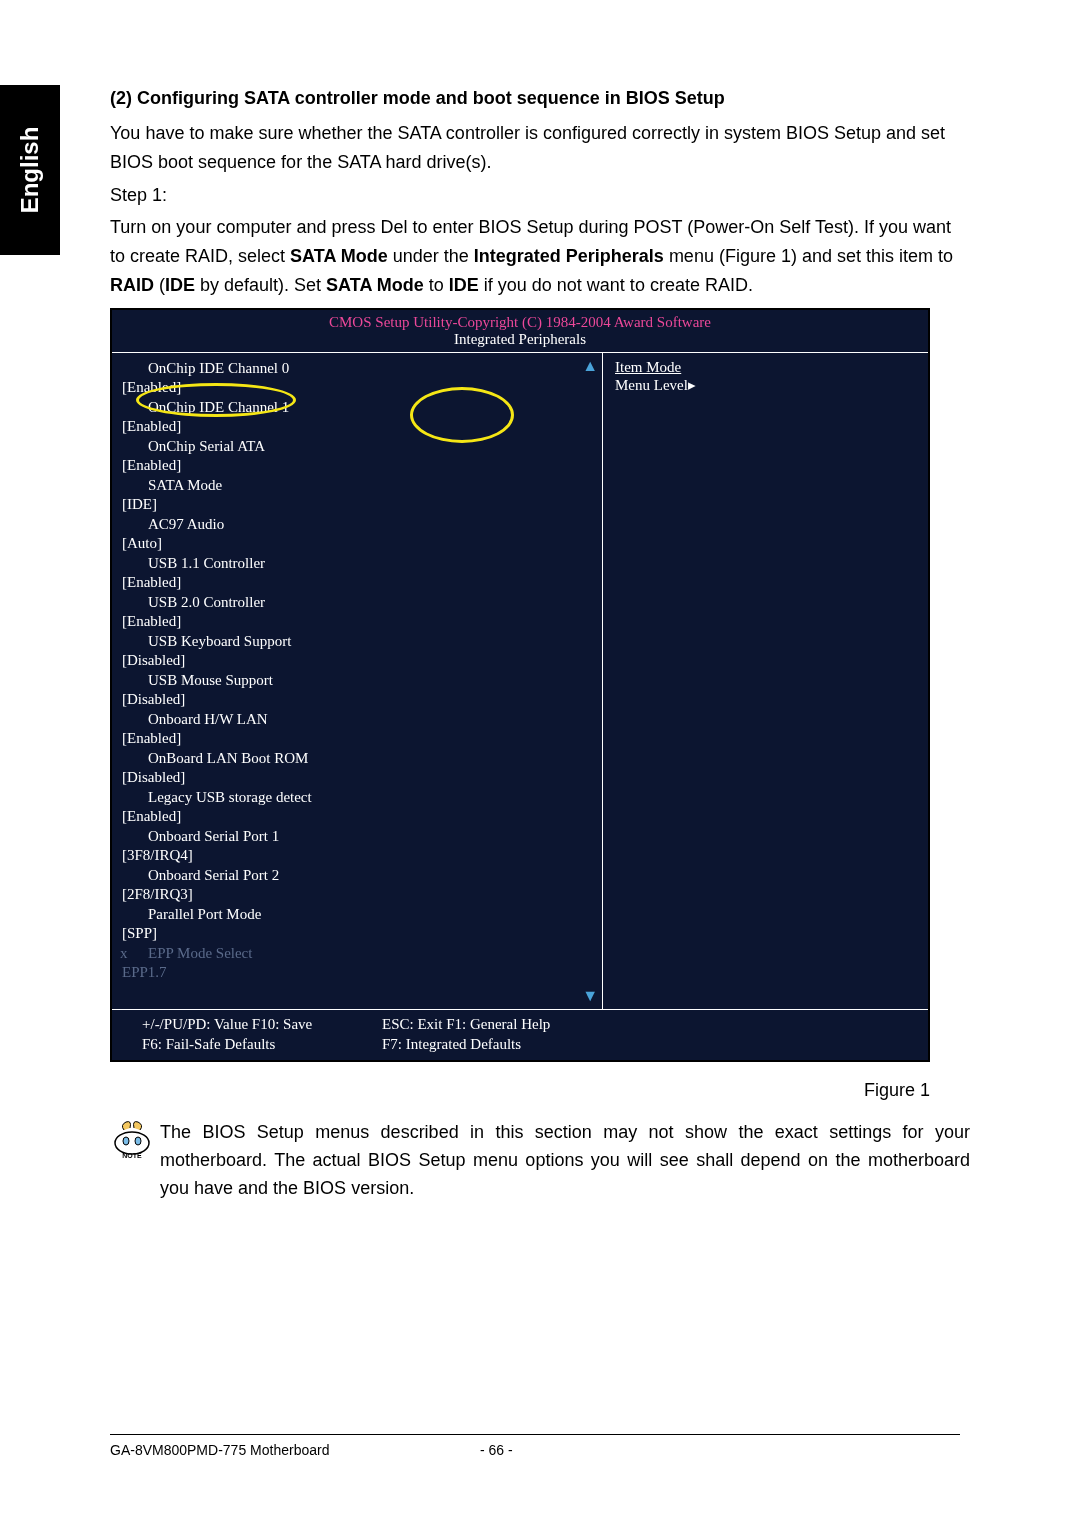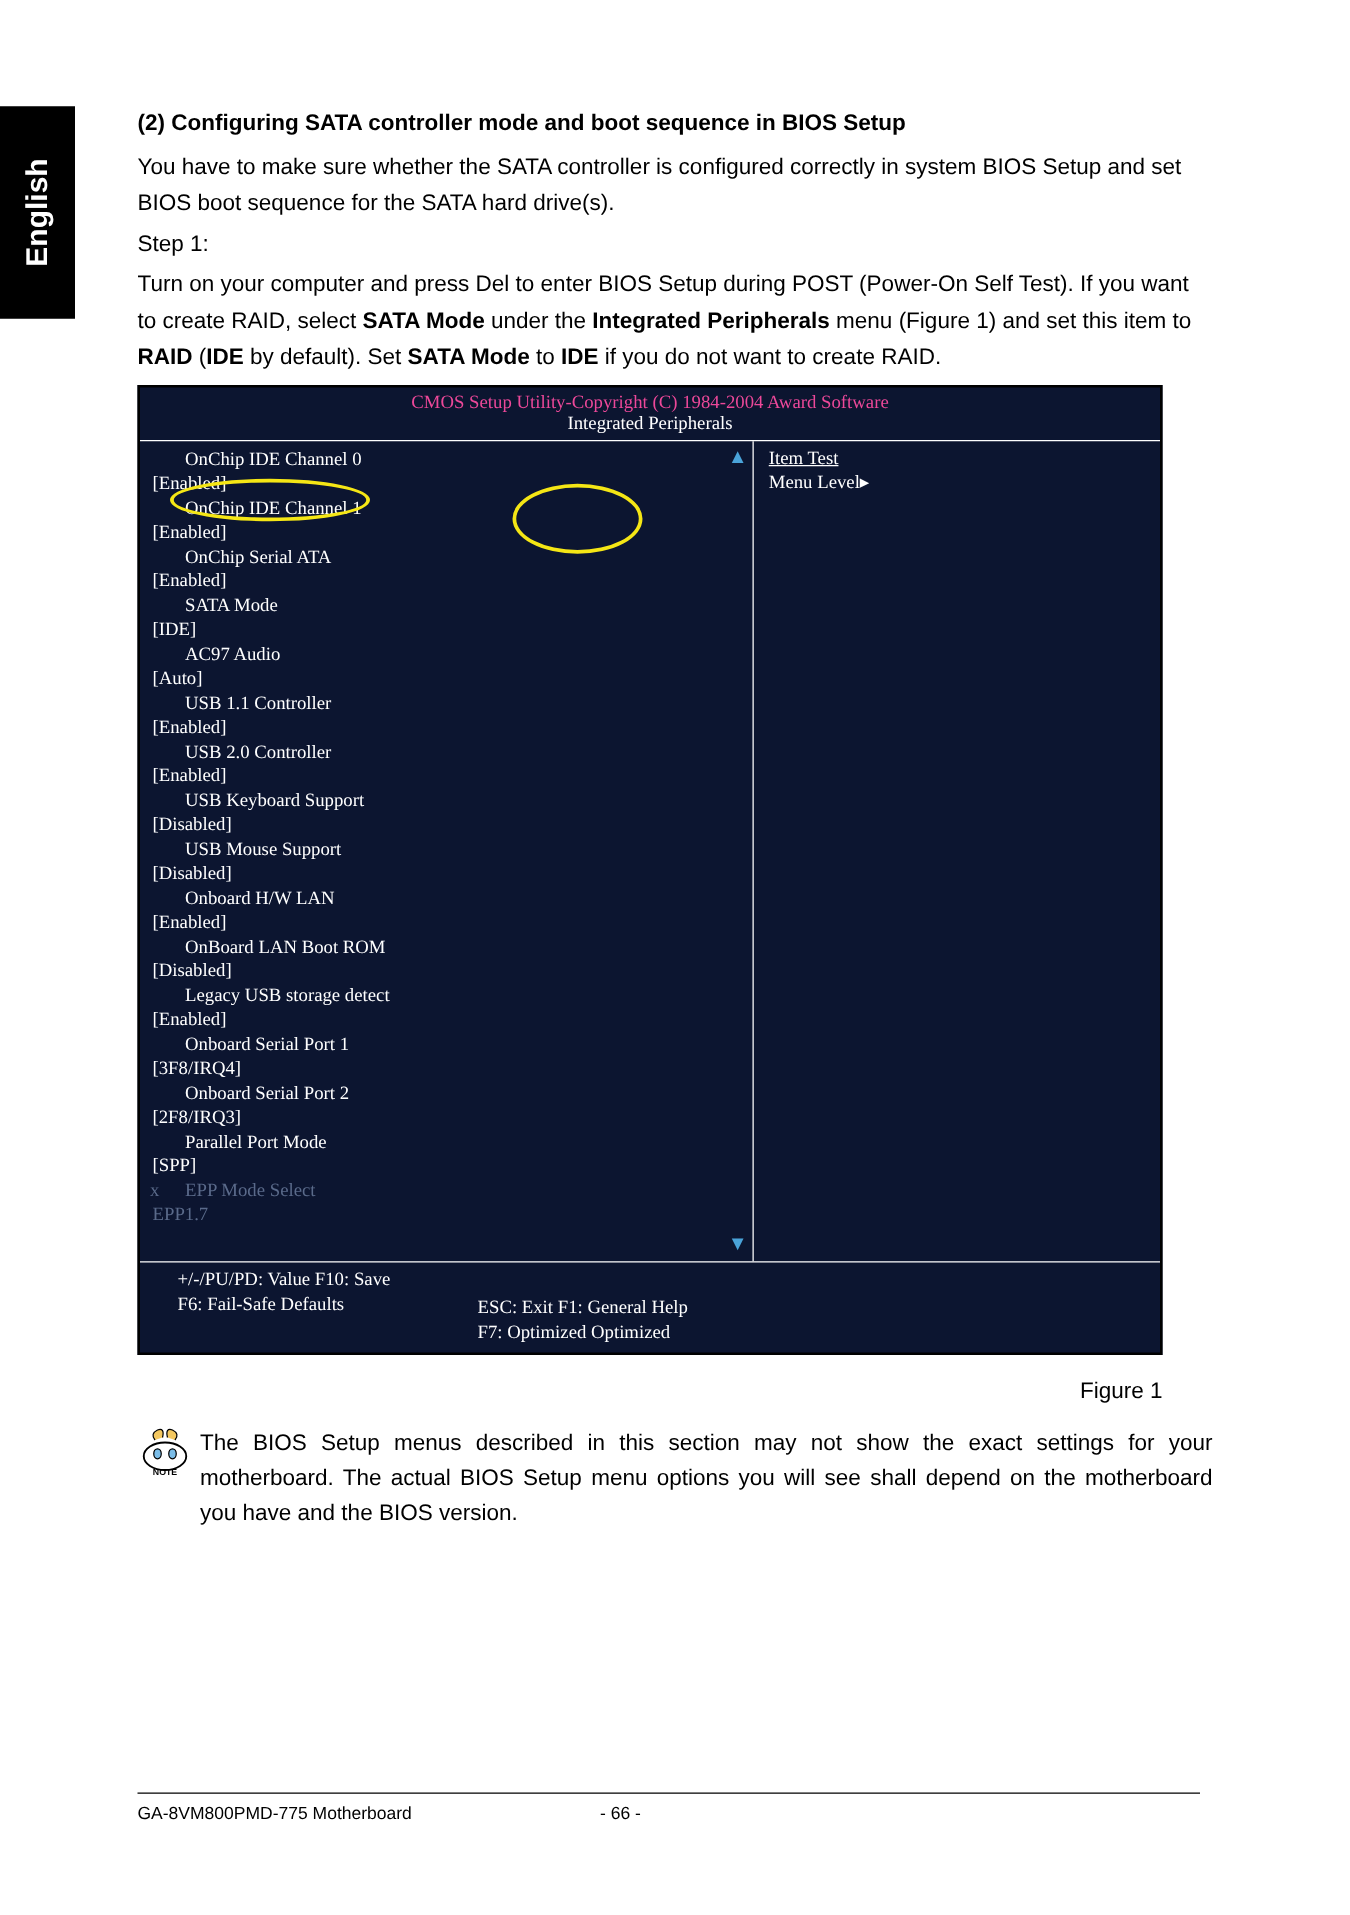--- a/index.html
+++ b/index.html
@@ -100,21 +100,21 @@
   .scroll-up { top: 4px; }
   .scroll-down { bottom: 4px; }
   .bios-footer {
     display: flex;
     padding: 4px 10px 6px 30px;
     font-size: 15px;
   }
   .bios-footer .col { line-height: 1.35; }
   .bios-footer .c1 { width: 230px; }
   .bios-footer .c2 { width: 240px; }
-  .bios-footer .c3 { width: 270px; margin-top: 22px; }
+  .bios-footer .c3 { width: 270px; }
   .highlight-ellipse {
     position: absolute;
     border: 3px solid #f5e615;
     border-radius: 50%;
     pointer-events: none;
   }
   .fig-caption {
     text-align: right;
     width: 820px;
     font-size: 18px;
@@ -240,32 +240,32 @@
               <span class="val">[SPP]</span>
             </div>
             <div class="bios-row dim">
               <span class="x">x</span>
               <span class="label">EPP Mode Select</span>
               <span class="val">EPP1.7</span>
             </div>
           </div>
       </div>
       <div class="bios-col-right">
-        <div class="help-title">Item Test</div>
+        <div class="help-title">Item Mode</div>
         <div>Menu Level▸</div>
       </div>
     </div>
     <div class="bios-footer">
       <div class="col c2">
         <div>+/-/PU/PD: Value       F10: Save</div>
         <div>F6: Fail-Safe Defaults</div>
       </div>
       <div class="col c3">
         <div>ESC: Exit        F1: General Help</div>
-        <div>F7: Optimized Optimized</div>
+        <div>F7: Integrated Defaults</div>
       </div>
     </div>
   </div>
 
   <div class="fig-caption">Figure 1</div>
 
   <div class="note-block">
     <div class="note-icon">
       <svg viewBox="0 0 44 40" width="44" height="40">
         <ellipse cx="22" cy="24" rx="17" ry="11" fill="none" stroke="#000" stroke-width="1.5"></ellipse>

